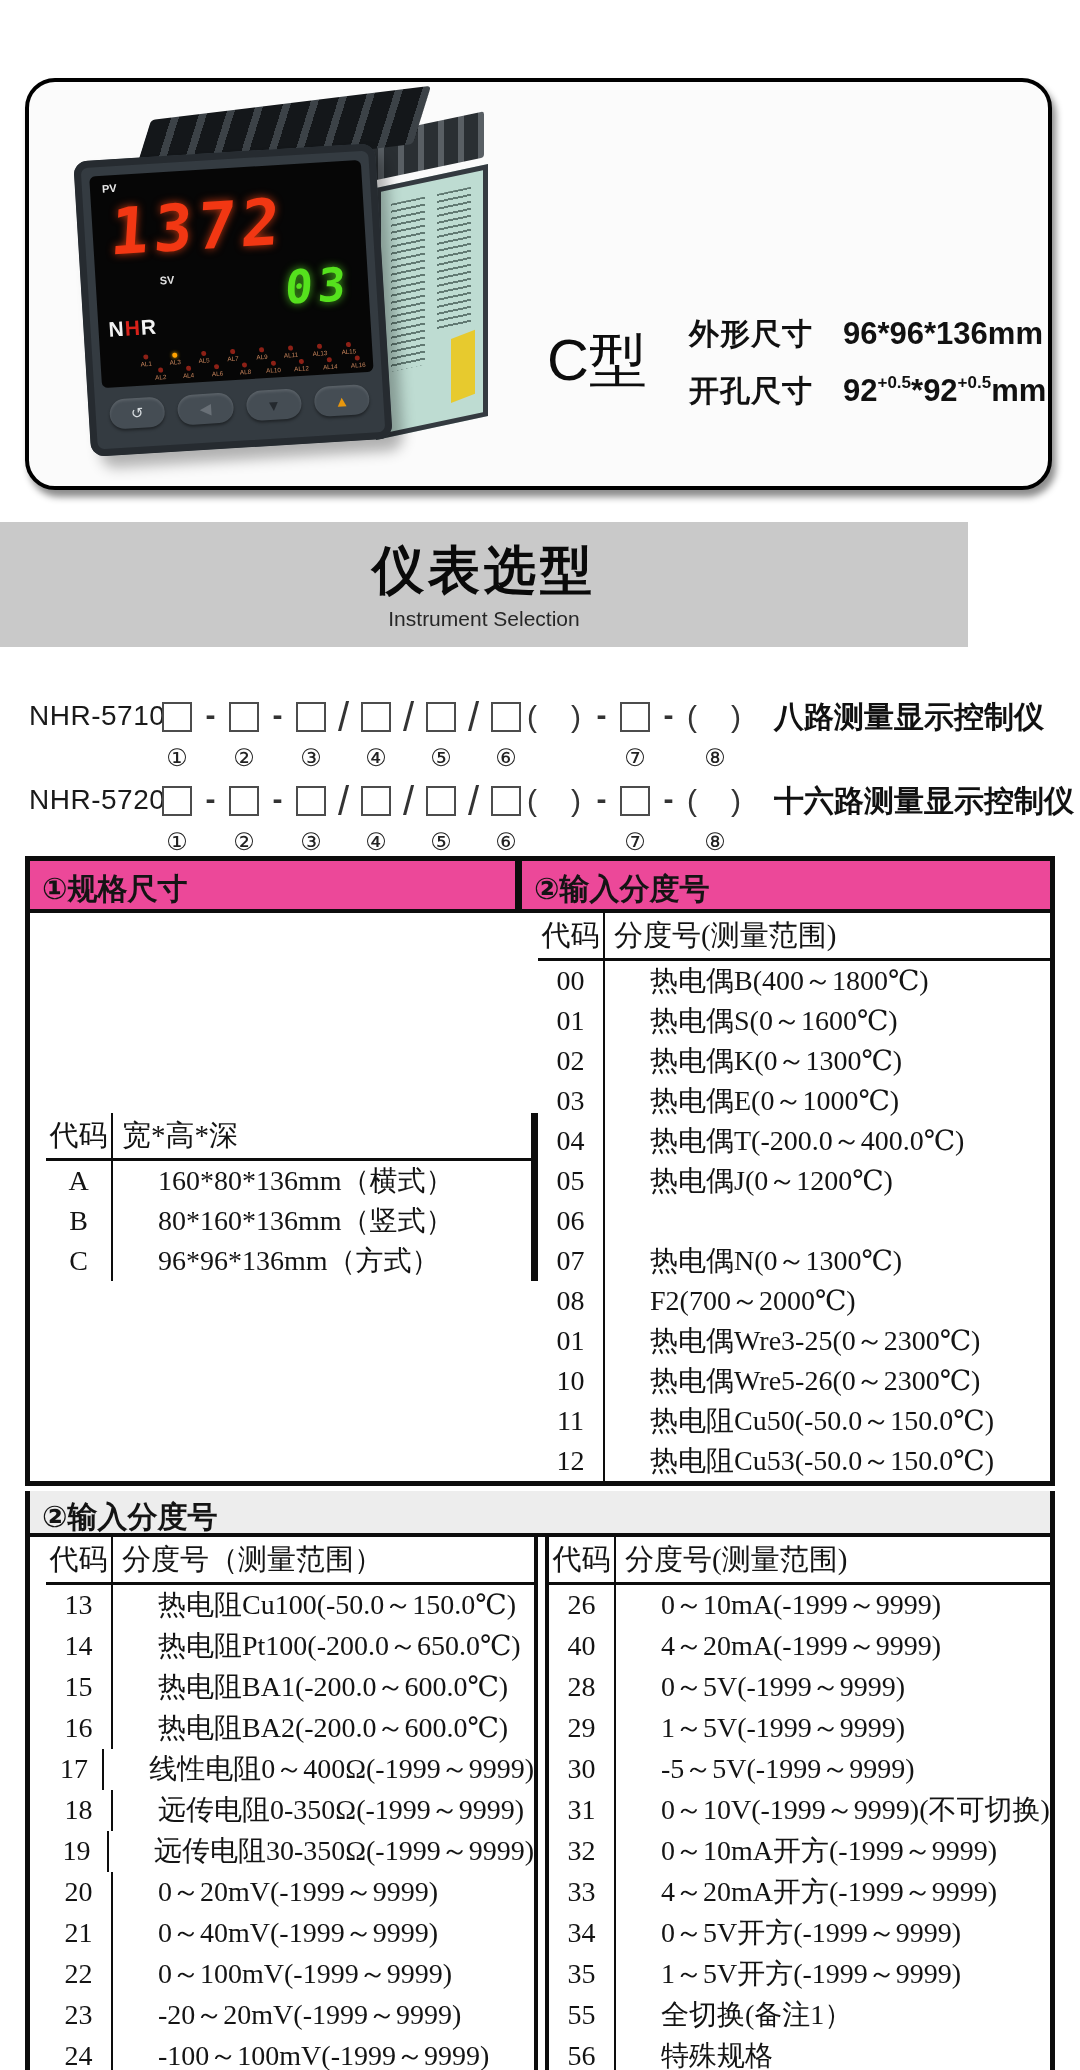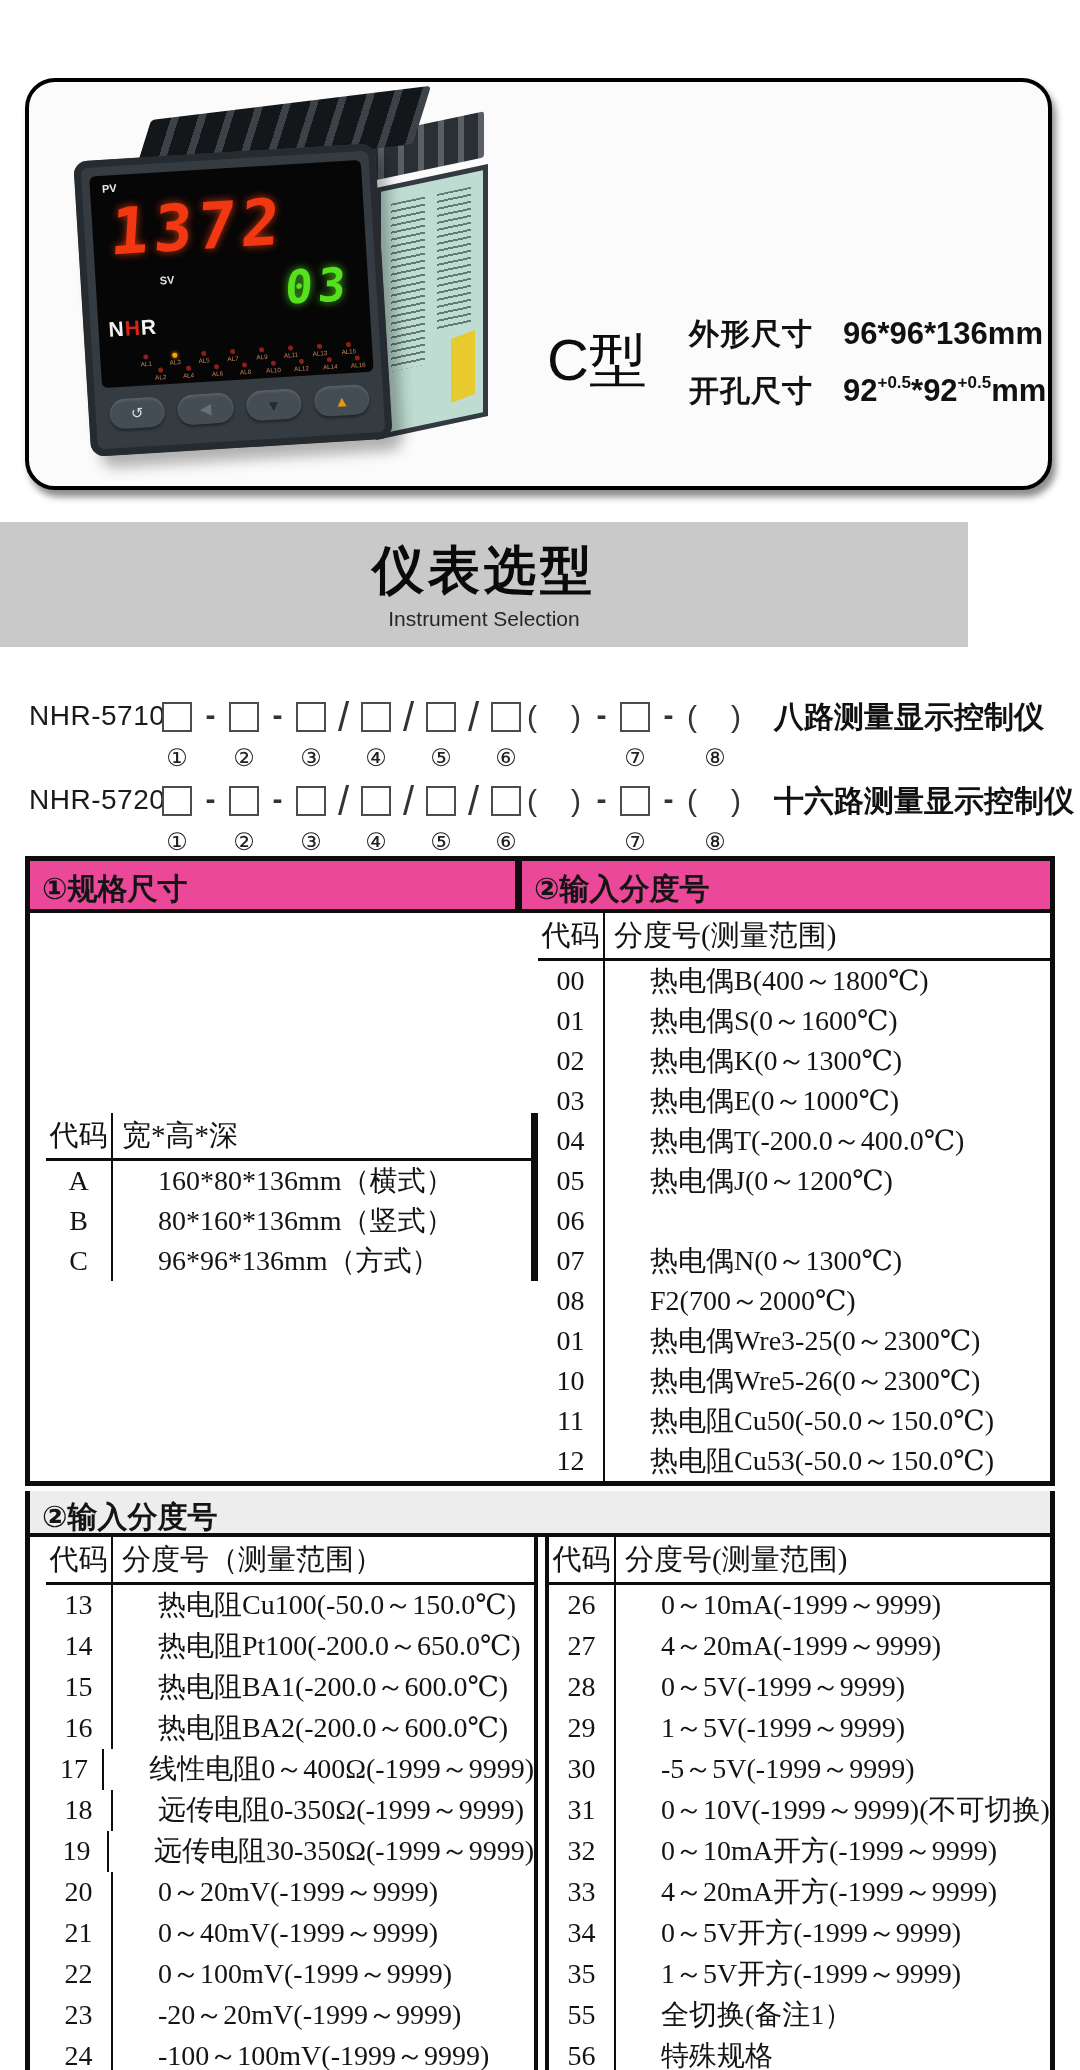--- a/index.html
+++ b/index.html
@@ -586,21 +586,21 @@
       <div class="sub">
         <div class="c1">代码</div>
         <div class="c2">分度号(测量范围)</div>
       </div>
       <div class="rows">
           <div class="t-row">
             <div class="c1">26</div>
             <div class="c2">0～10mA(-1999～9999)</div>
           </div>
           <div class="t-row">
-            <div class="c1">27</div>
+            <div class="c1">40</div>
             <div class="c2">4～20mA(-1999～9999)</div>
           </div>
           <div class="t-row">
             <div class="c1">28</div>
             <div class="c2">0～5V(-1999～9999)</div>
           </div>
           <div class="t-row">
             <div class="c1">29</div>
             <div class="c2">1～5V(-1999～9999)</div>
           </div>

